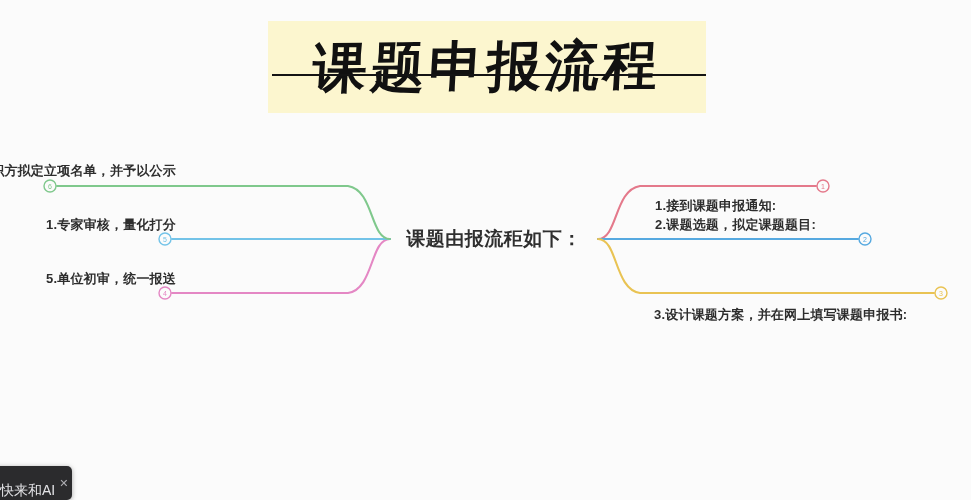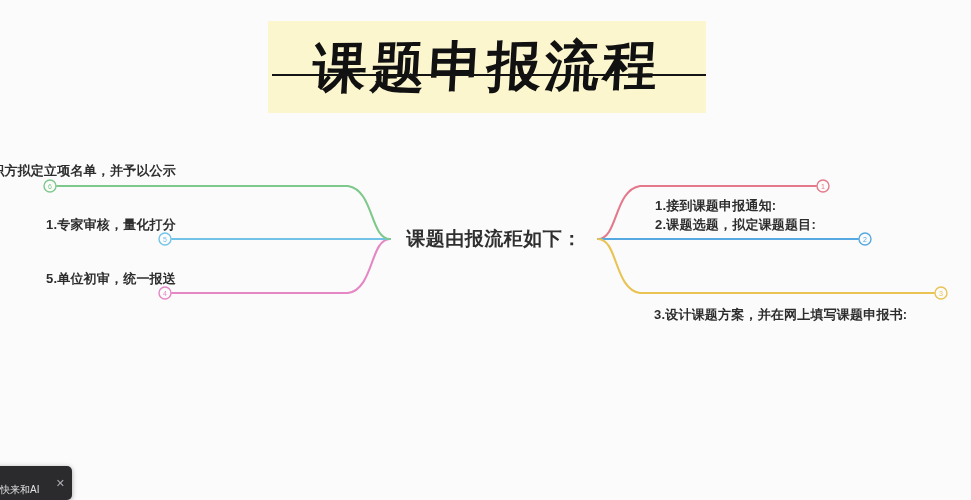--- a/index.html
+++ b/index.html
@@ -107,21 +107,21 @@
     background: #2b2b2d;
     border-radius: 5px;
     display: flex;
     align-items: center;
     justify-content: space-between;
     padding: 0 7px 0 10px;
     box-sizing: border-box;
     box-shadow: 0 1px 5px rgba(0,0,0,0.35);
   }
   #ai-toast-text {
-    font-size: 10px;
+    font-size: 14px;
     color: #e3e3e6;
     white-space: nowrap;
     line-height: 1;
     margin-top: 14px;
   }
   #ai-toast-close {
     font-size: 11px;
     color: #aeaeb3;
     line-height: 1;
     padding-left: 4px;

